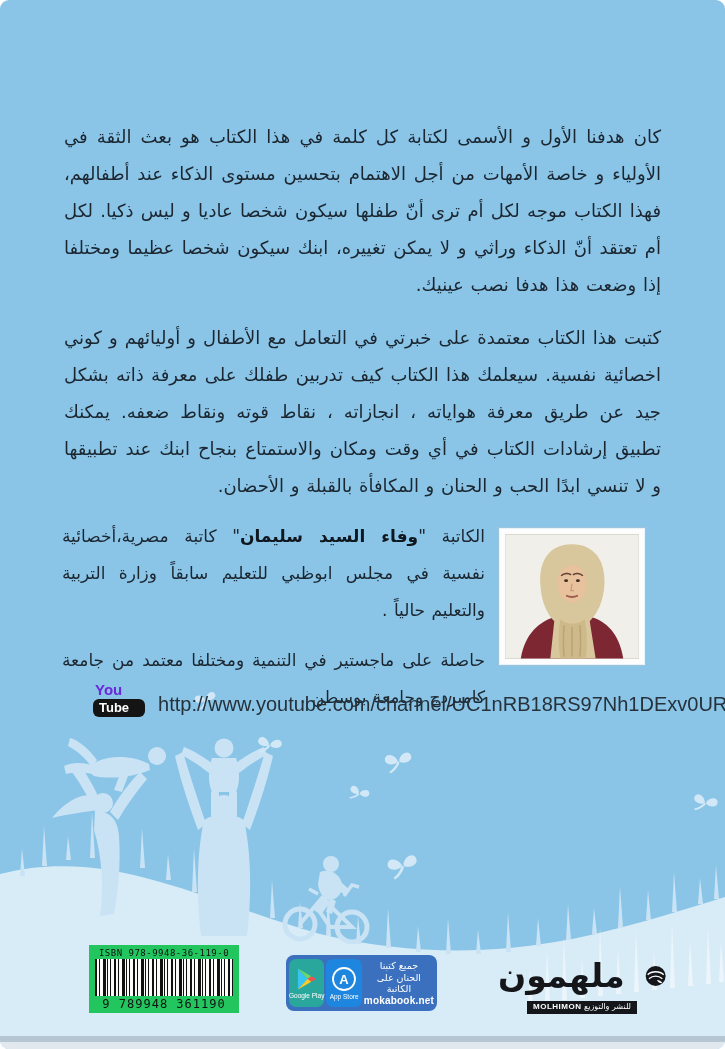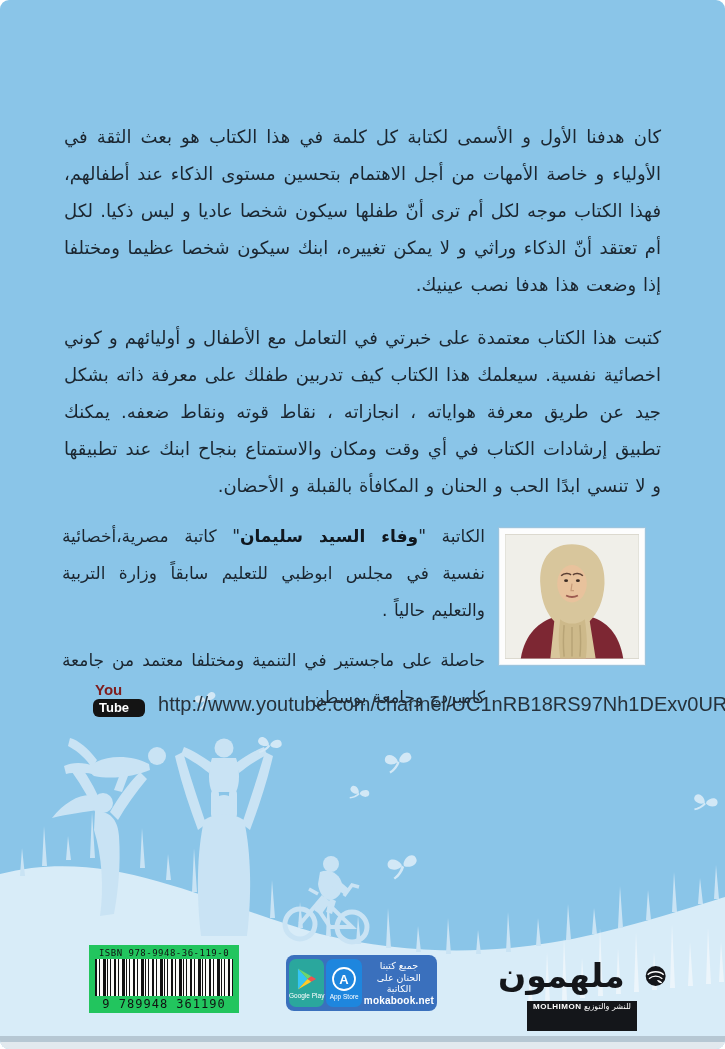--- a/index.html
+++ b/index.html
@@ -24,21 +24,21 @@
   .author-text{top:518px;left:62px;width:423px;font-size:17px;line-height:37px;}
   .author-name{font-weight:bold;color:#10181f;}
   .author-degree{margin-top:13px;}
   .photo{top:527px;left:498px;width:148px;height:139px;background:#fdfdfd;
          border:1px solid #9cc4dd;box-shadow:0 0 0 1px #e8f2f9 inset;padding:6px;box-sizing:border-box;}
   .photo svg{width:100%;height:100%;display:block;}
 
   
   .yt-row{top:682px;left:93px;display:flex;align-items:flex-end;gap:13px;}
   .yt-logo{display:flex;flex-direction:column;align-items:flex-start;line-height:1;}
-  .yt-you{font-family:"Liberation Sans",sans-serif;font-weight:bold;font-size:15px;color:#7f1d1d;margin-left:2px;}
+  .yt-you{font-family:"Liberation Sans",sans-serif;font-weight:bold;font-size:15px;color:#6d28d9;margin-left:2px;}
   .yt-tube{margin-top:2px;background:#141414;color:#fff;border-radius:6px;
            font-family:"Liberation Sans",sans-serif;font-weight:bold;font-size:13px;
            padding:2px 16px 3px 6px;}
   .yt-url{font-family:"Liberation Sans",sans-serif;font-size:20px;color:#26313a;padding-bottom:1px;}
 
   
   .barcode{top:945px;left:89px;width:150px;background:#22c55e;padding:3px 4px 2px 4px;
            box-sizing:border-box;text-align:center;}
   .isbn-top{font-family:"DejaVu Sans Mono",monospace;font-size:9px;color:#111;
             letter-spacing:.5px;white-space:nowrap;}
@@ -59,21 +59,21 @@
   .tile-label{font-family:"Liberation Sans",sans-serif;font-size:6.5px;color:#fff;white-space:nowrap;}
   .badge-text{flex:1;direction:rtl;text-align:center;color:#fff;font-size:9.5px;line-height:11.5px;}
   .badge-site{font-family:"Liberation Sans",sans-serif;font-weight:bold;font-size:10px;
               letter-spacing:.2px;direction:ltr;}
 
   
   .publisher{top:958px;left:498px;width:168px;direction:rtl;text-align:center;}
   .pub-row{display:flex;direction:rtl;align-items:center;justify-content:center;gap:20px;}
   .pub-name{font-weight:bold;font-size:33px;color:#14161a;line-height:1.1;}
   .pub-ribbon{margin:-3px auto 0 auto;background:#14161a;color:#fff;display:inline-block;
-              padding:1px 6px 19px 6px;font-size:8px;line-height:10px;direction:rtl;text-align:center;}
+              padding:1px 6px 2px 6px;font-size:8px;line-height:10px;direction:rtl;text-align:center;}
   .pub-ribbon .en{font-family:"Liberation Sans",sans-serif;font-weight:bold;letter-spacing:.5px;}
 
   
   .bottom-edge{position:absolute;left:0;right:0;bottom:0;height:13px;z-index:3;
       background:linear-gradient(#b6c7d3 0 45%,#e2e9ee 45% 100%);}
 </style>
 </head>
 <body>
 
 <div class="page">

